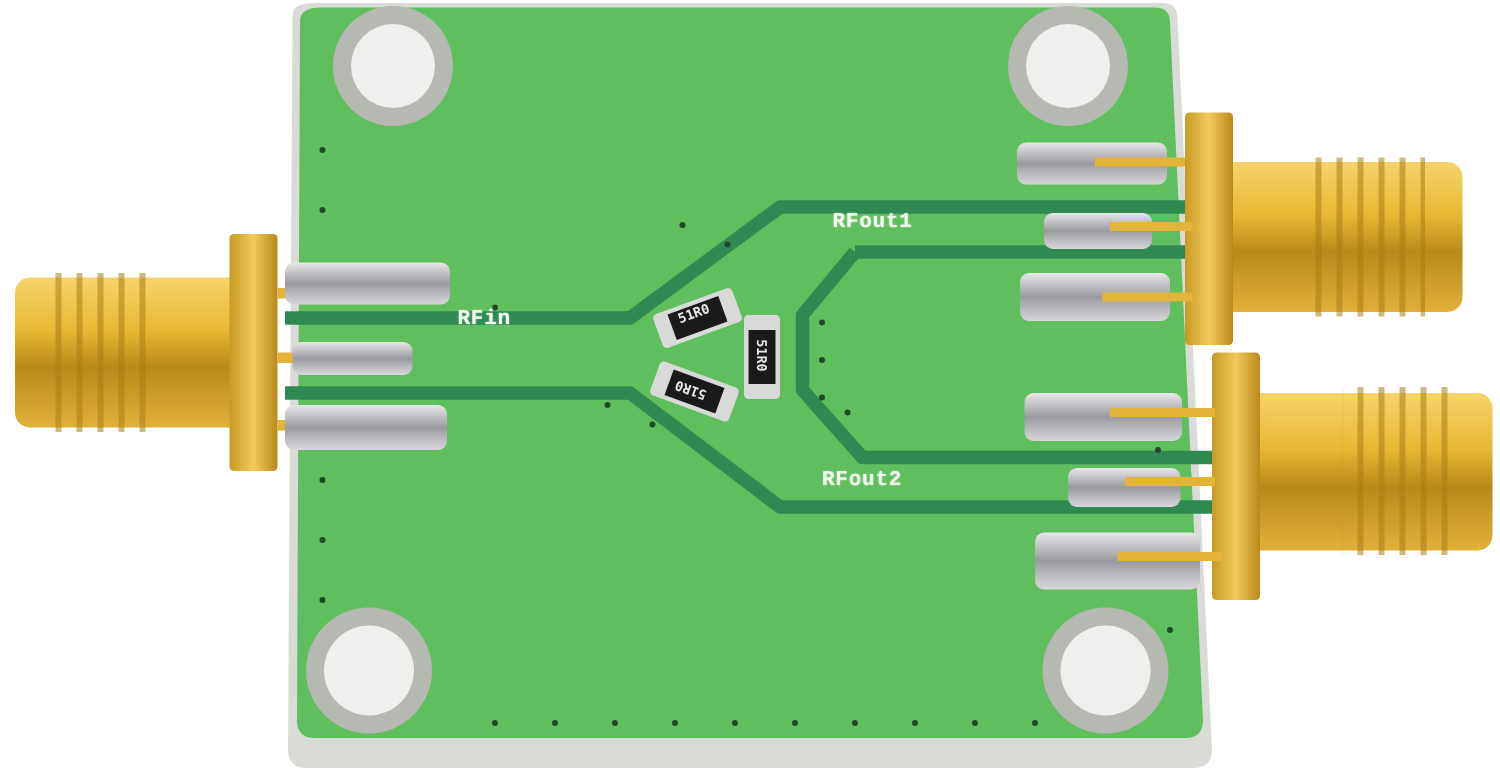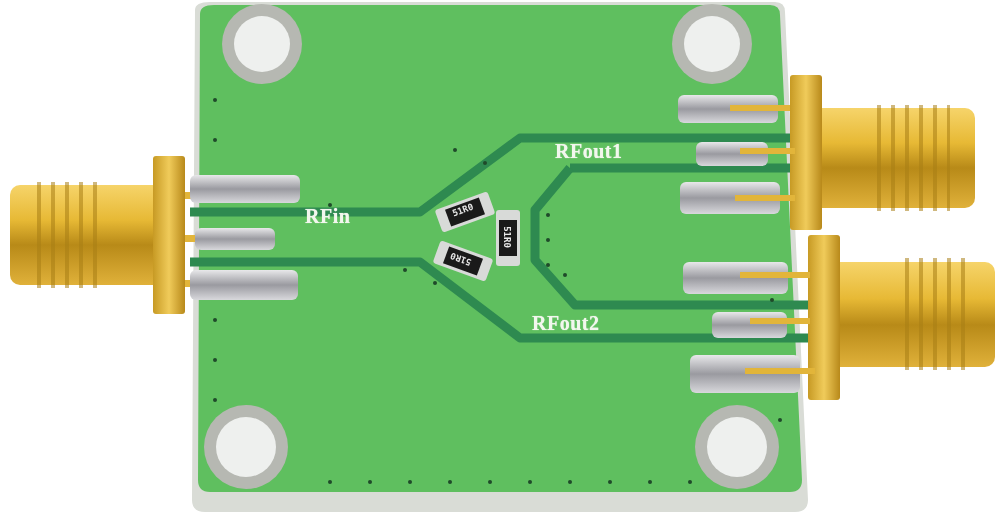--- a/index.html
+++ b/index.html
@@ -1,18 +1,18 @@
 <!DOCTYPE html>
 <html><head>
 <meta charset="utf-8">
 <style>
   html,body{margin:0;padding:0;background:#ffffff;}
   .stage{position:relative;width:1000px;height:520px;overflow:hidden;background:#ffffff;font-family:"DejaVu Serif",serif;}
   svg{position:absolute;left:0;top:0;}
-  .silk{position:absolute;color:#f2f7ee;font-family:Liberation Serif, serif;font-weight:bold;font-size:20px;letter-spacing:0.5px;text-shadow:0 0 1px #e8f0e0;}
+  .silk{position:absolute;color:#f2f7ee;font-family:Liberation Mono, monospace;font-weight:bold;font-size:14px;letter-spacing:0.5px;text-shadow:0 0 1px #e8f0e0;}
   .res-label{position:absolute;font-family:"DejaVu Sans Mono",monospace;font-size:9px;color:#e8e8e8;font-weight:bold;}
 </style>
 </head>
 <body>
 
 <div class="stage">
   <svg width="1000" height="520" viewBox="0 0 1000 520">
     <defs>
       <linearGradient id="gold" x1="0" y1="0" x2="0" y2="1">
         <stop offset="0" stop-color="#f6d46a"></stop>
@@ -138,14 +138,14 @@
       </g>
     </g>
   </svg>
 
   <span class="res-label" style="left:452px;top:205px;transform:rotate(-20deg);">51R0</span>
   <span class="res-label" style="left:496px;top:232px;transform:rotate(90deg);">51R0</span>
   <span class="res-label" style="left:450px;top:254px;transform:rotate(200deg);">51R0</span>
 
   <span class="silk" style="left:305px;top:205px;">RFin</span>
   <span class="silk" style="left:555px;top:140px;">RFout1</span>
-  <span class="silk" style="left:532px;top:312px;text-align:right;">RFout2</span>
+  <span class="silk" style="left:548px;top:312px;text-align:right;">RFout2</span>
 </div>
 
 </body></html>

